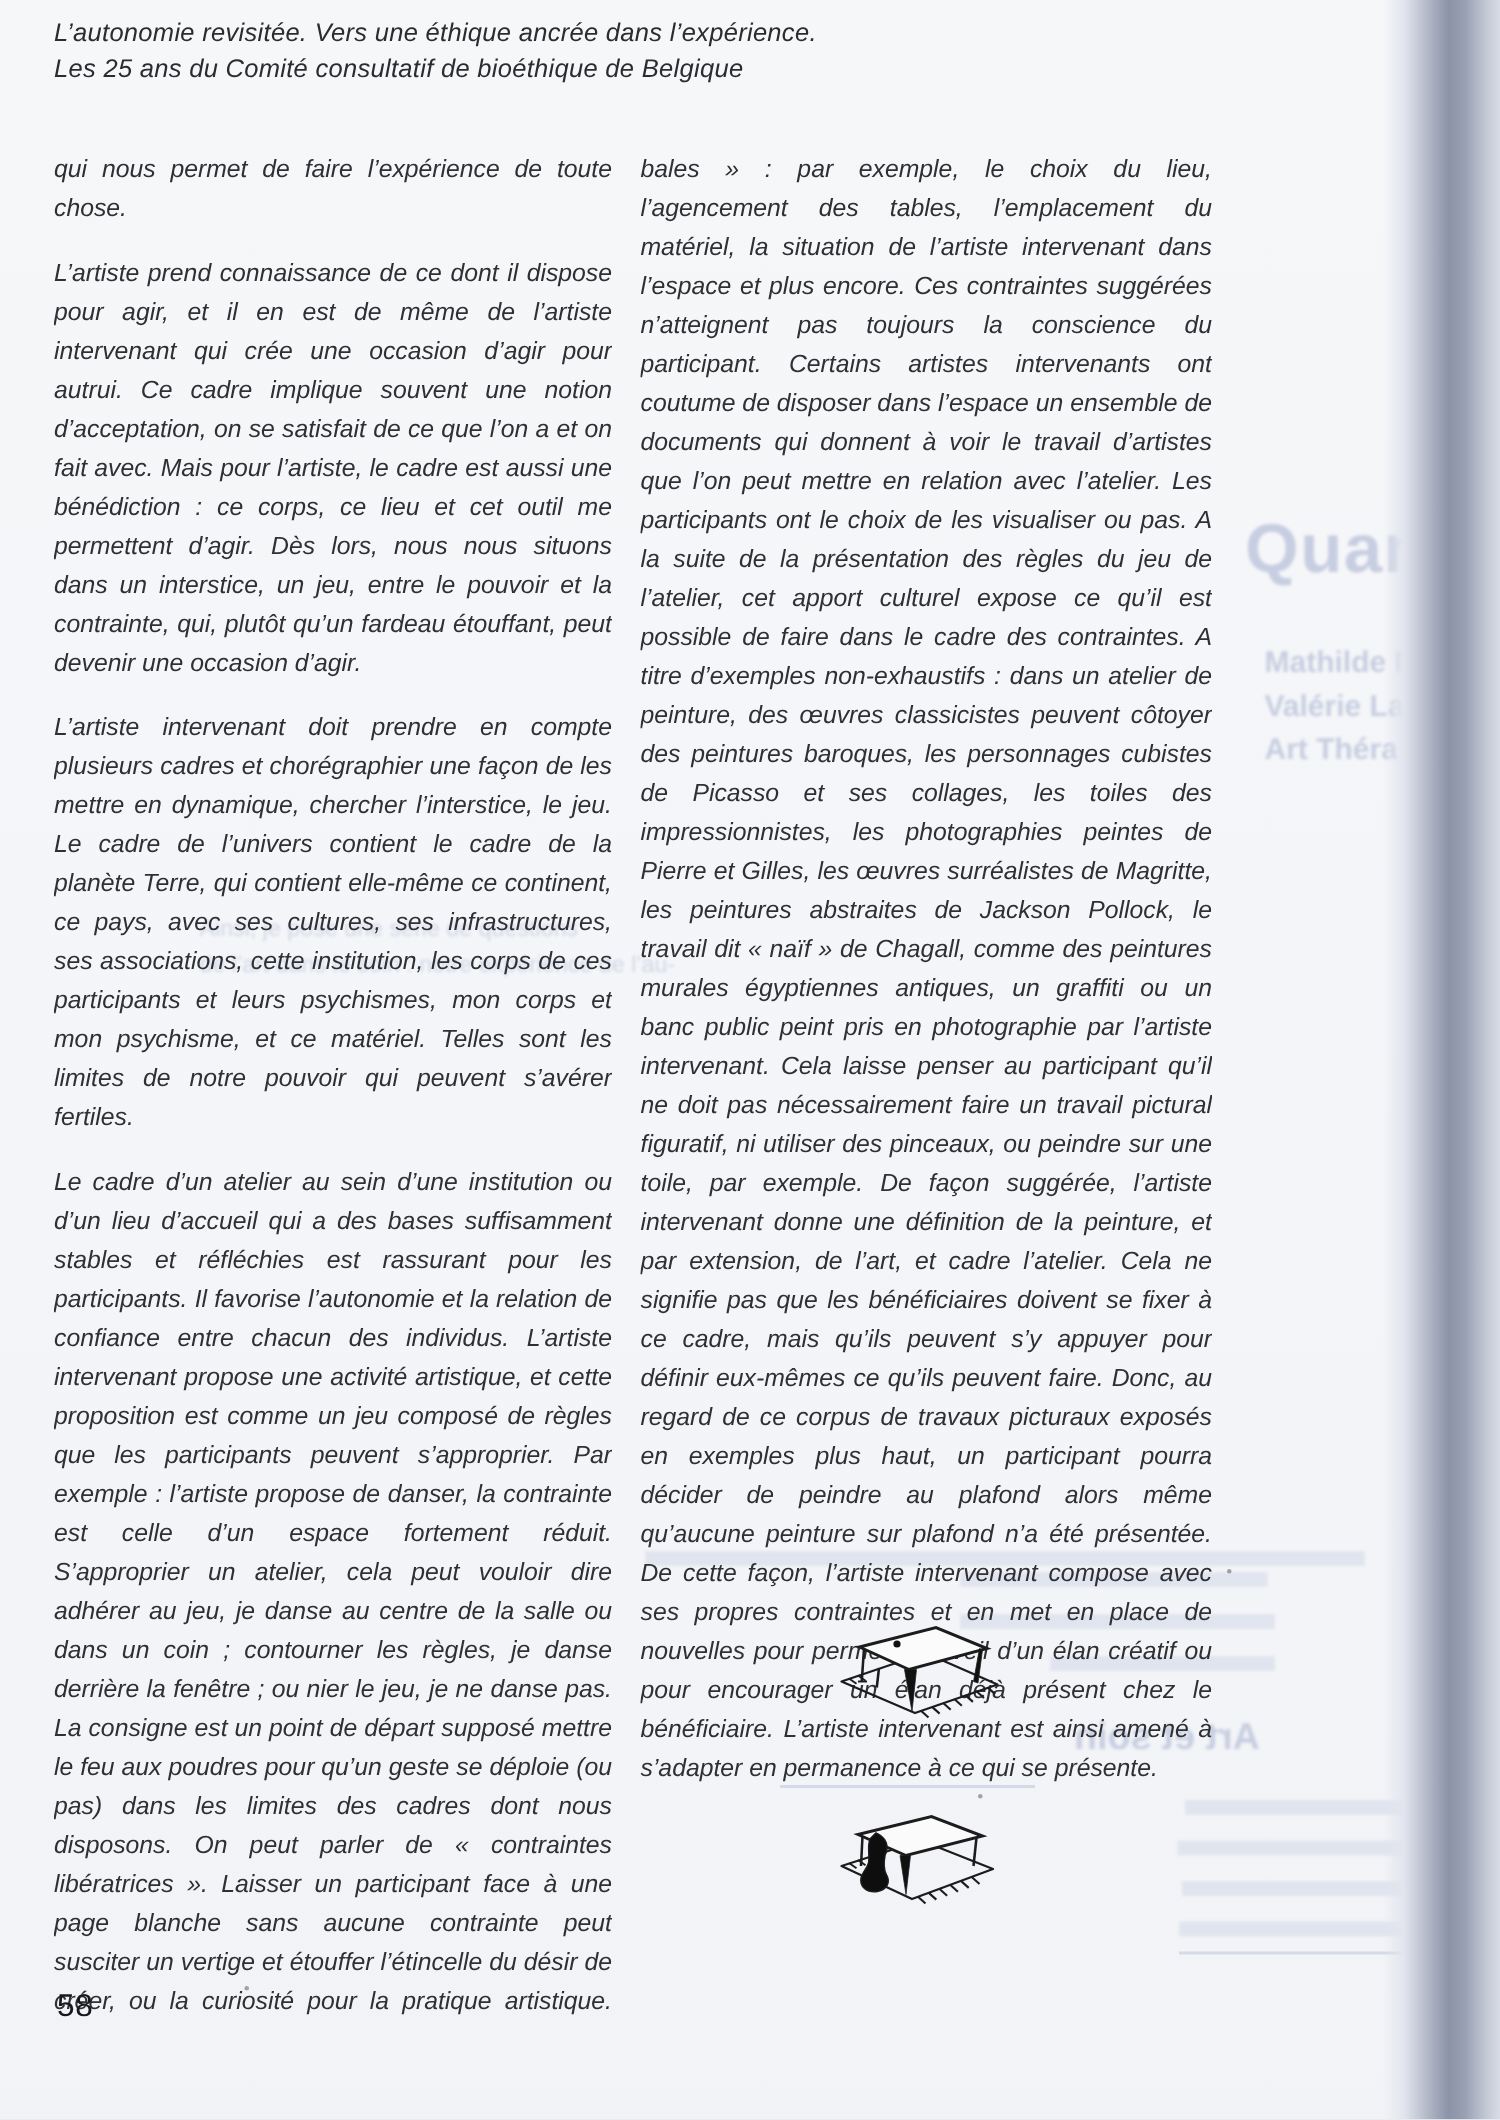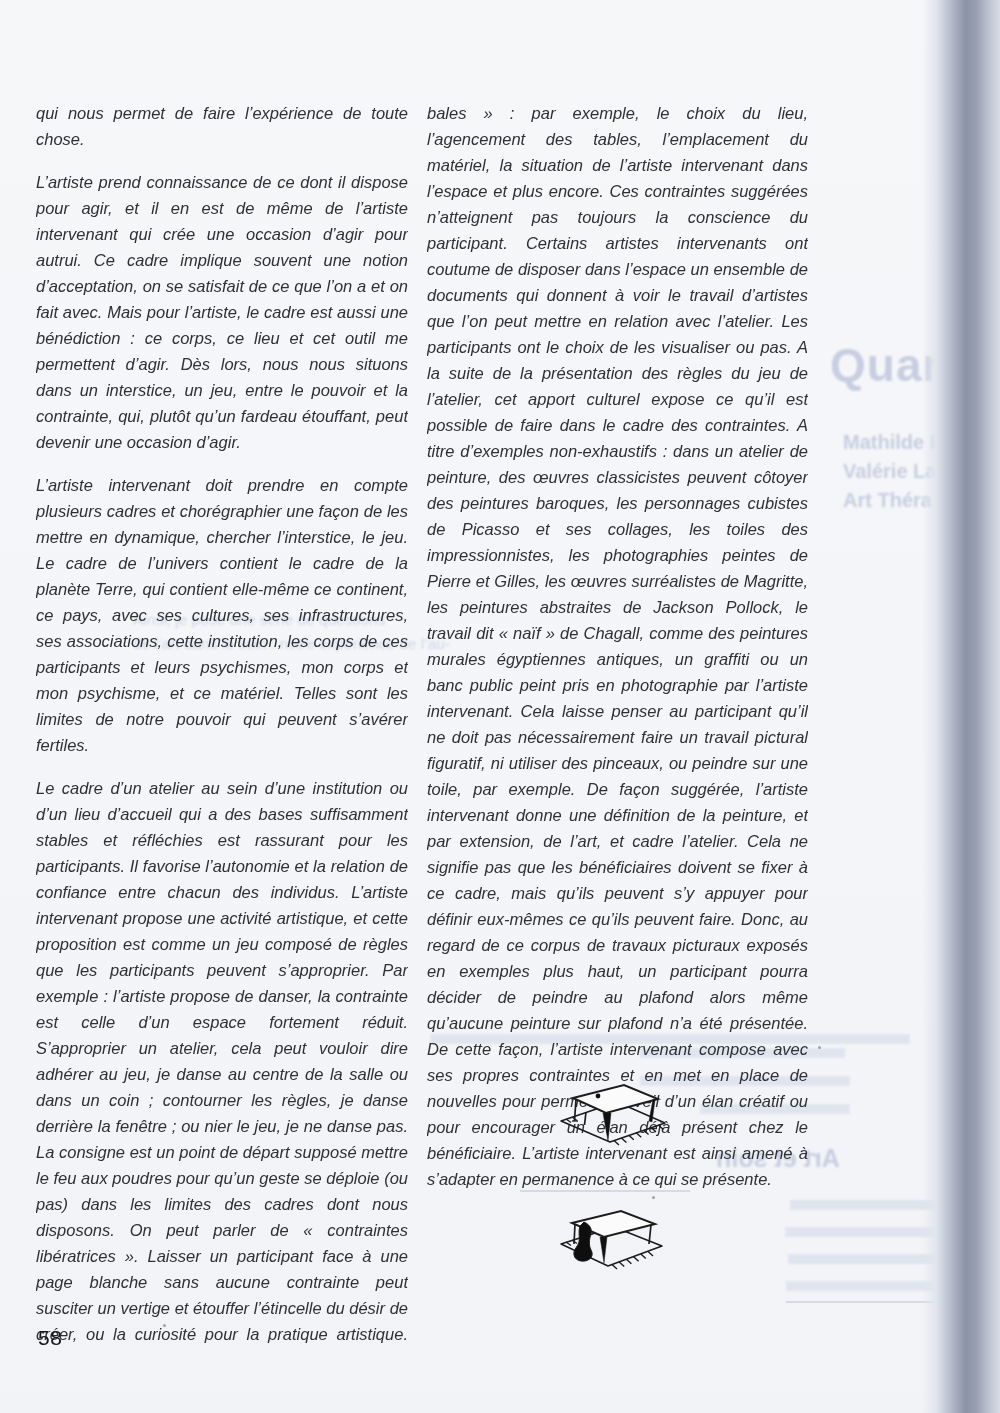--- a/index.html
+++ b/index.html
@@ -91,20 +91,24 @@
   <div class="st-bar" id="bar-b"></div>
   <div class="st-bar" id="bar-c"></div>
   <div class="st-bar" id="bar-d"></div>
   <div class="st-bar" id="bar-e"></div>
   <div class="st-bar" id="bar-f"></div>
   <div class="st-bar" id="bar-g"></div>
   <div class="st-bar" id="bar-h"></div>
   <div class="st-rule" id="rule-1"></div>
   <div class="st-rule" id="rule-2"></div>
 
+  <div class="running-header">
+    <div>L’autonomie revisitée. Vers une éthique ancrée dans l’expérience.</div>
+    <div>Les 25 ans du Comité consultatif de bioéthique de Belgique</div>
+  </div>
 
   <div class="col col-left">
 
   <p>qui nous permet de faire l’expérience de toute chose.</p>
       <p>L’artiste prend connaissance de ce dont il dispose pour agir, et il en est de même de l’artiste intervenant qui crée une occasion d’agir pour autrui. Ce cadre implique souvent une notion d’acceptation, on se satisfait de ce que l’on a et on fait avec. Mais pour l’artiste, le cadre est aussi une bénédiction : ce corps, ce lieu et cet outil me permettent d’agir. Dès lors, nous nous situons dans un interstice, un jeu, entre le pouvoir et la contrainte, qui, plutôt qu’un fardeau étouffant, peut devenir une occasion d’agir.</p>
       <p>L’artiste intervenant doit prendre en compte plusieurs cadres et chorégraphier une façon de les mettre en dynamique, chercher l’interstice, le jeu. Le cadre de l’univers contient le cadre de la planète Terre, qui contient elle-même ce continent, ce pays, avec ses cultures, ses infrastructures, ses associations, cette institution, les corps de ces participants et leurs psychismes, mon corps et mon psychisme, et ce matériel. Telles sont les limites de notre pouvoir qui peuvent s’avérer fertiles.</p>
       <p>Le cadre d’un atelier au sein d’une institution ou d’un lieu d’accueil qui a des bases suffisamment stables et réfléchies est rassurant pour les participants. Il favorise l’autonomie et la relation de confiance entre chacun des individus. L’artiste intervenant propose une activité artistique, et cette proposition est comme un jeu composé de règles que les participants peuvent s’approprier. Par exemple : l’artiste propose de danser, la contrainte est celle d’un espace fortement réduit. S’approprier un atelier, cela peut vouloir dire adhérer au jeu, je danse au centre de la salle ou dans un coin ; contourner les règles, je danse derrière la fenêtre ; ou nier le jeu, je ne danse pas. La consigne est un point de départ supposé mettre le feu aux poudres pour qu’un geste se déploie (ou pas) dans les limites des cadres dont nous disposons. On peut parler de « contraintes libératrices ». Laisser un participant face à une page blanche sans aucune contrainte peut susciter un vertige et étouffer l’étincelle du désir de créer, ou la curiosité pour la pratique artistique. Paradoxalement, la contrainte peut contenir avec douceur. En matière d’art, les contraintes suscitent des gestes de liberté.</p>
     </div>
 
   <div class="col col-right">

